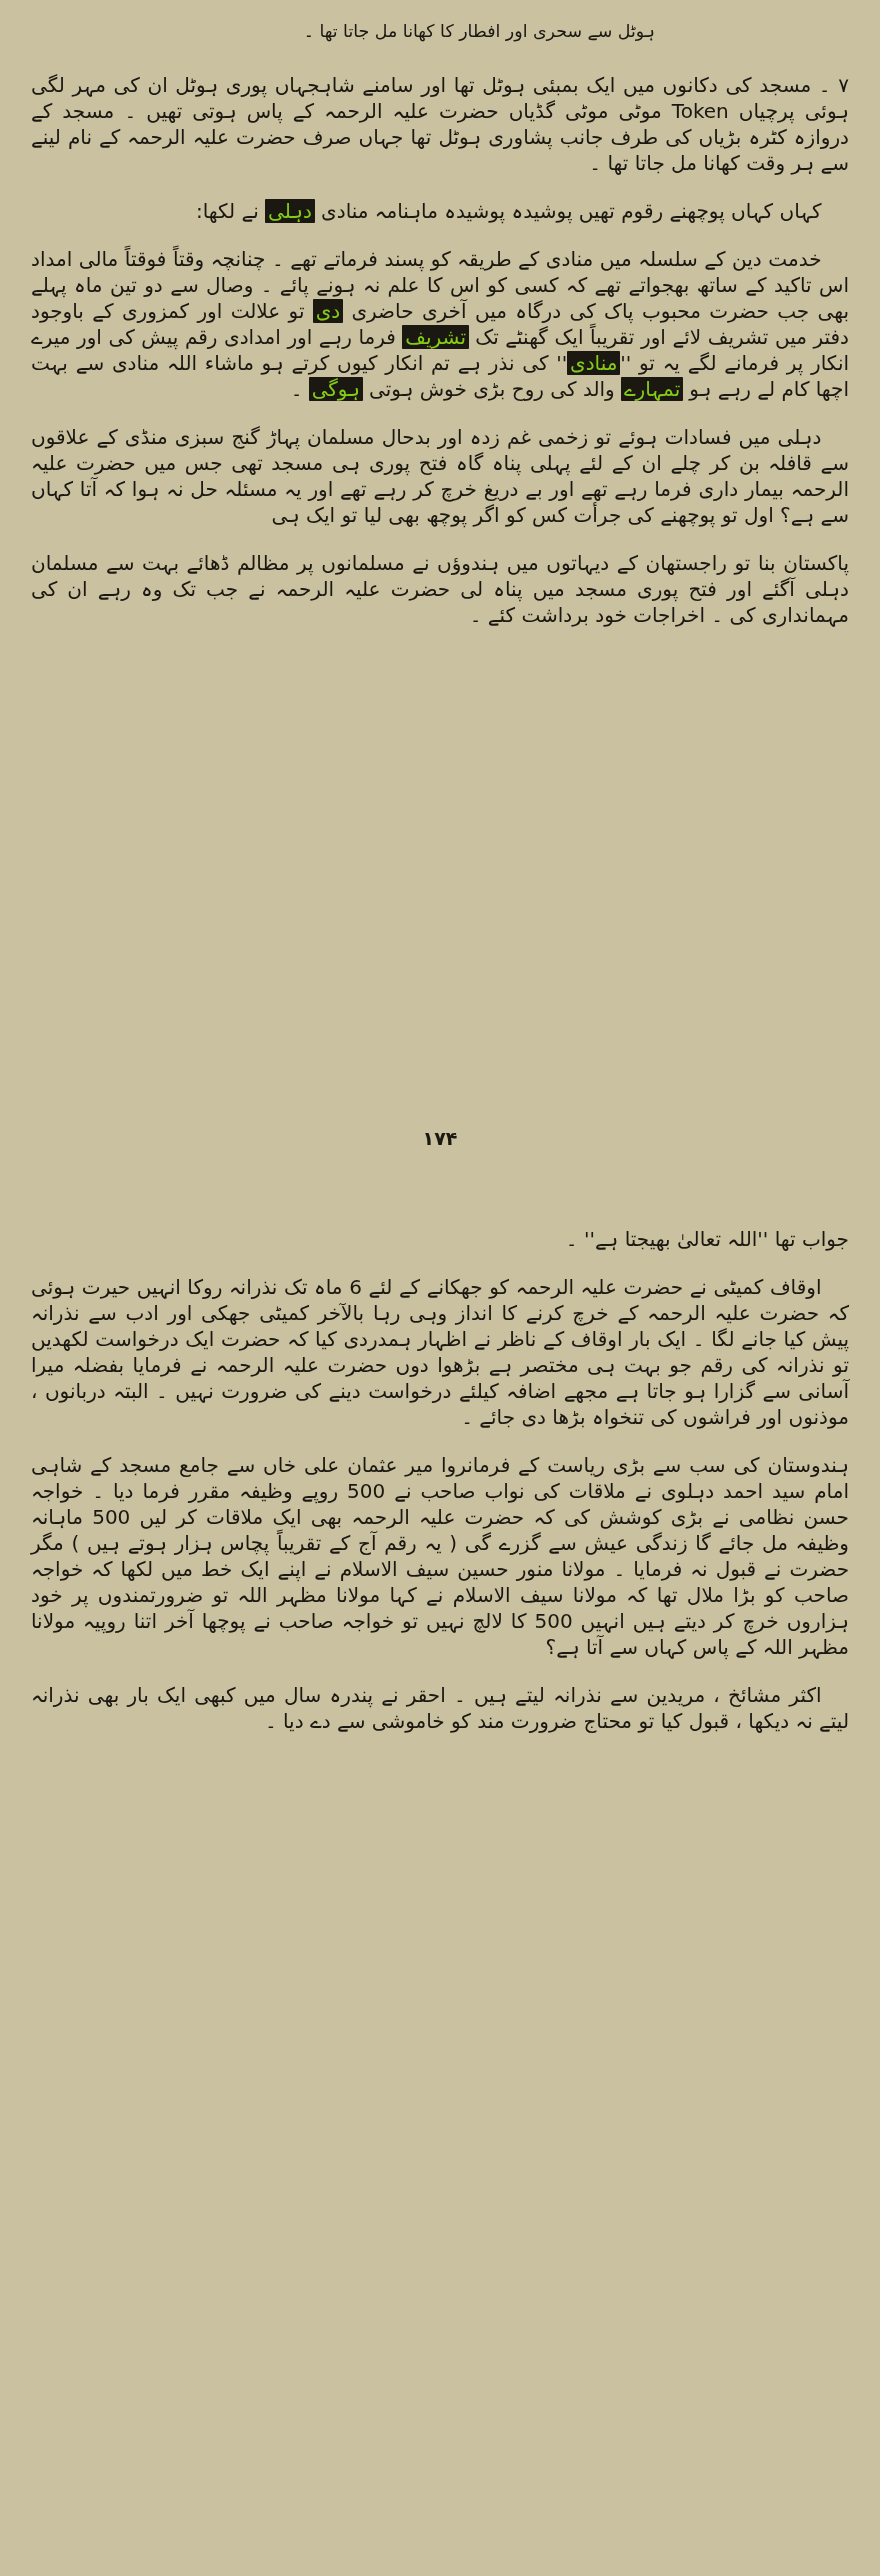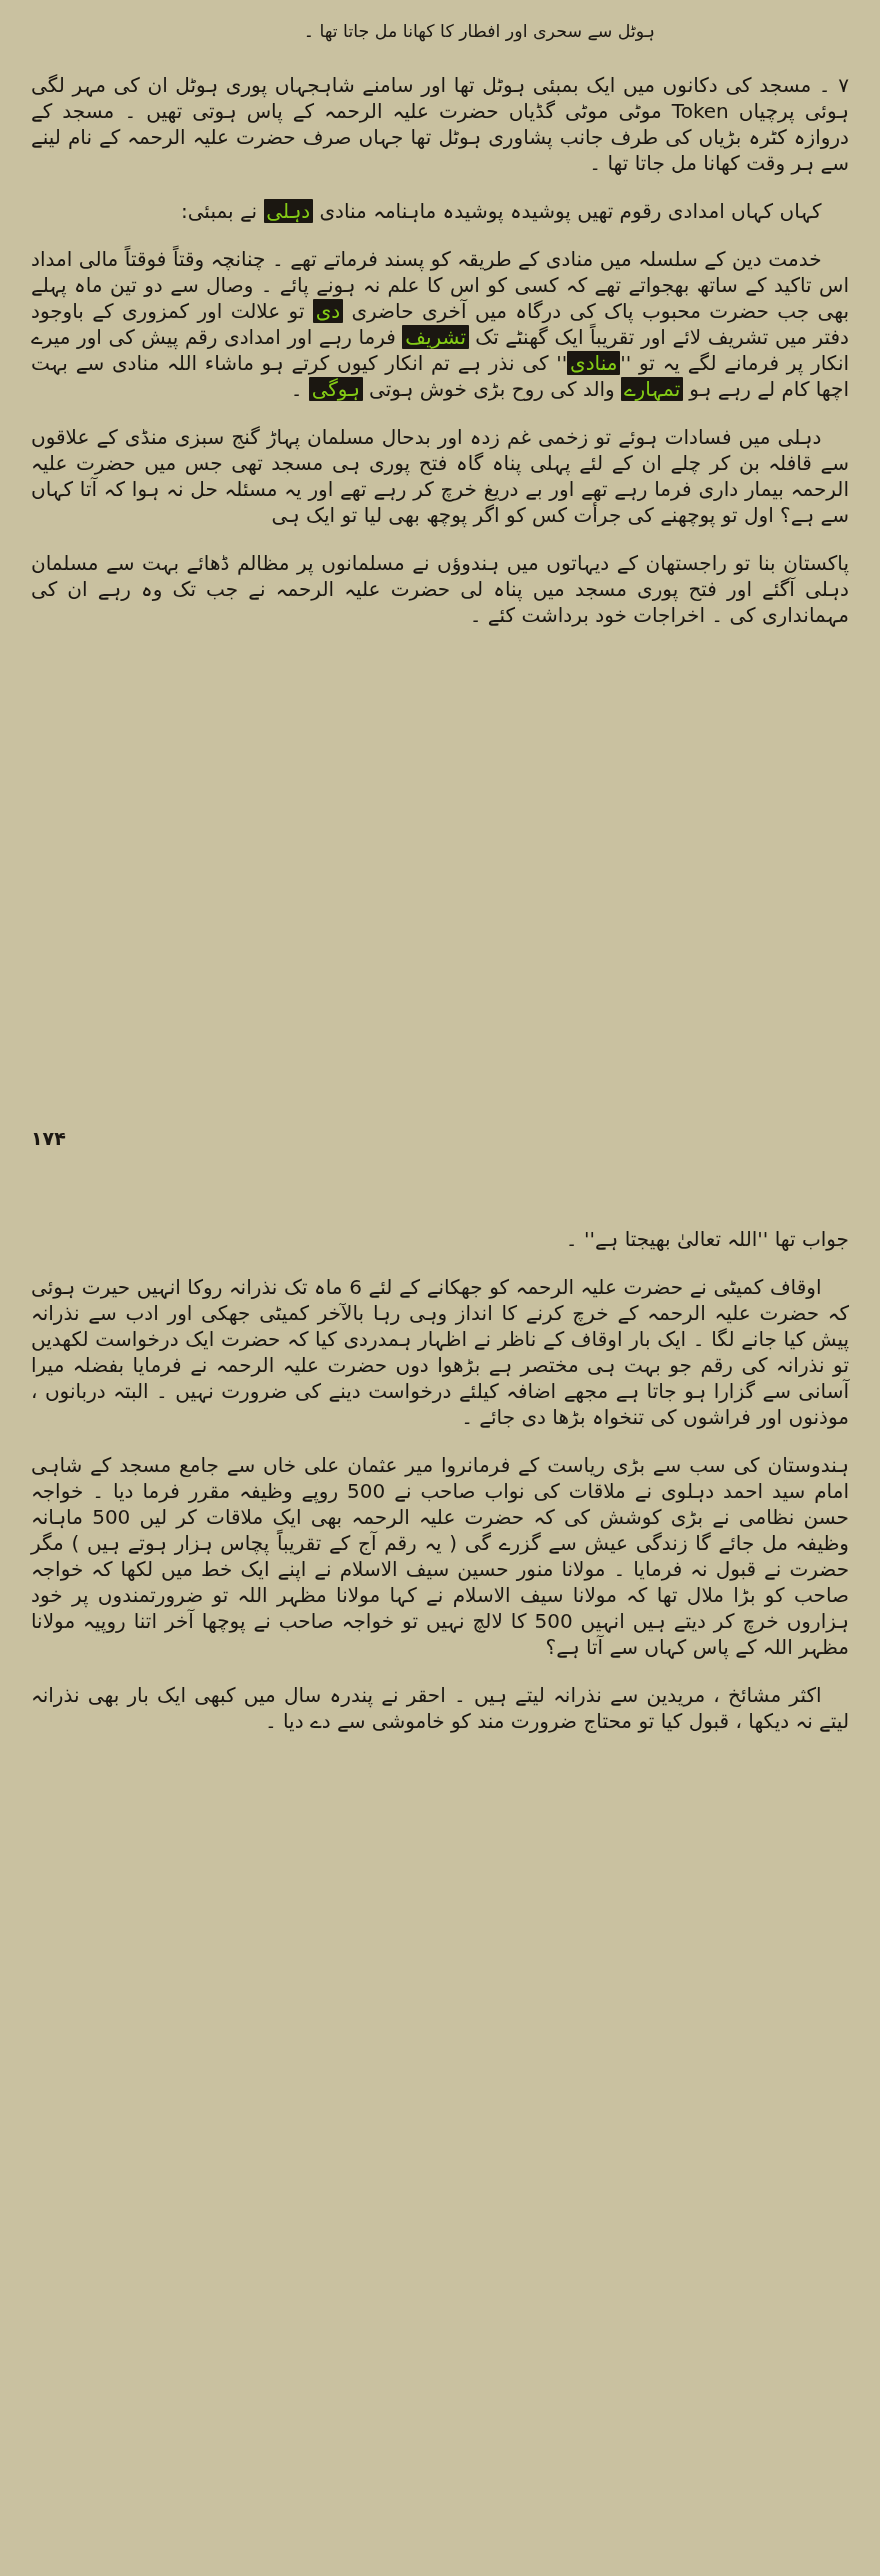--- a/index.html
+++ b/index.html
@@ -23,39 +23,39 @@
     text-align:right;
     font-size:17.4px;line-height:26px;
   }
   .hl{
     background:#1b1711;
     color:#84cc16;
     padding:0 2.8px;
     border-radius:0.9px;
   }
   .page-number{
-    text-align:left;
+    text-align:center;
     font-size:19px;
     letter-spacing:1.8px;
     font-weight:bold;
   }
   .spacer-mid-top{height:477px;flex:0 0 auto;}
   .spacer-mid-bottom{height:77px;flex:0 0 auto;}
   .bottom-block{margin-top:auto;padding-bottom:13px;}
 </style>
 </head>
 <body>
 
 <div class="page">
 
   <div class="cont-line">ہوٹل سے سحری اور افطار کا کھانا مل جاتا تھا ۔</div>
 
   <div class="body-text para"><span>۷ ۔   مسجد کی دکانوں میں ایک بمبئی ہوٹل تھا اور سامنے شاہجہاں پوری ہوٹل ان کی مہر لگی ہوئی پرچیاں Token موٹی موٹی گڈیاں حضرت علیہ الرحمہ کے پاس ہوتی تھیں ۔ مسجد کے دروازہ کٹرہ بڑیاں کی طرف جانب پشاوری ہوٹل تھا جہاں صرف حضرت علیہ الرحمہ کے نام لینے سے ہر وقت کھانا مل جاتا تھا ۔</span></div>
 
-  <div class="body-text para indent"><span>کہاں کہاں امدادی رقوم تھیں پوشیدہ پوشیدہ ماہنامہ منادی </span><span class="hl">دہلی</span><span> نے بمبئی:</span></div>
+  <div class="body-text para indent"><span>کہاں کہاں پوچھنے رقوم تھیں پوشیدہ پوشیدہ ماہنامہ منادی </span><span class="hl">دہلی</span><span> نے لکھا:</span></div>
 
   <div class="body-text para indent"><span>خدمت دین کے سلسلہ میں منادی کے طریقہ کو پسند فرماتے تھے ۔ چنانچہ وقتاً فوقتاً مالی امداد اس تاکید کے ساتھ بھجواتے تھے کہ کسی کو اس کا علم نہ ہونے پائے ۔ وصال سے دو تین ماہ پہلے بھی جب حضرت محبوب پاک کی درگاہ میں آخری حاضری </span><span class="hl">دی</span><span> تو علالت اور کمزوری کے باوجود دفتر میں تشریف لائے اور تقریباً ایک گھنٹے تک </span><span class="hl">تشریف</span><span> فرما رہے اور امدادی رقم پیش کی اور میرے انکار پر فرمانے لگے یہ تو ''</span><span class="hl">منادی</span><span>'' کی نذر ہے تم انکار کیوں کرتے ہو ماشاء اللہ منادی سے بہت اچھا کام لے رہے ہو </span><span class="hl">تمہارے</span><span> والد کی روح بڑی خوش ہوتی </span><span class="hl">ہوگی</span><span> ۔</span></div>
 
   <div class="body-text para indent"><span>دہلی میں فسادات ہوئے تو زخمی غم زدہ اور بدحال مسلمان پہاڑ گنج سبزی منڈی کے علاقوں سے قافلہ بن کر چلے ان کے لئے پہلی پناہ گاہ فتح پوری ہی مسجد تھی جس میں حضرت علیہ الرحمہ بیمار داری فرما رہے تھے اور بے دریغ خرچ کر رہے تھے اور یہ مسئلہ حل نہ ہوا کہ آتا کہاں سے ہے؟ اول تو پوچھنے کی جرأت کس کو اگر پوچھ بھی لیا تو ایک ہی</span></div>
 
   <div class="body-text para"><span>پاکستان بنا تو راجستھان کے دیہاتوں میں ہندوؤں نے مسلمانوں پر مظالم ڈھائے بہت سے مسلمان دہلی آگئے اور فتح پوری مسجد میں پناہ لی حضرت علیہ الرحمہ نے جب تک وہ رہے ان کی مہمانداری کی ۔ اخراجات خود برداشت کئے ۔</span></div>
 
   <div class="spacer-mid-top"></div>
 
   <div class="page-number">۱۷۴</div>

